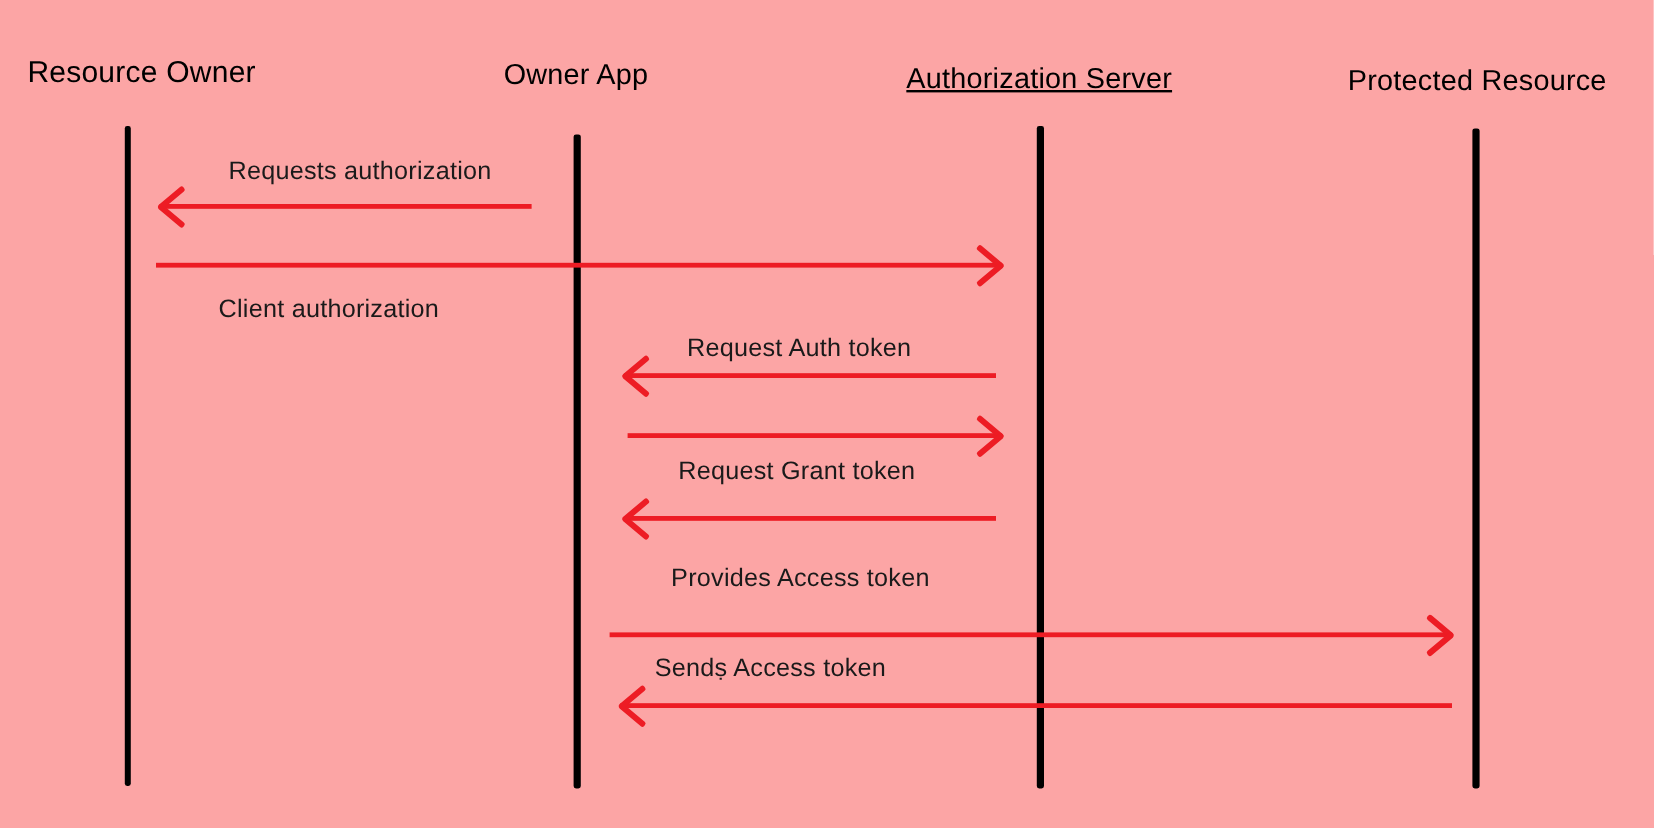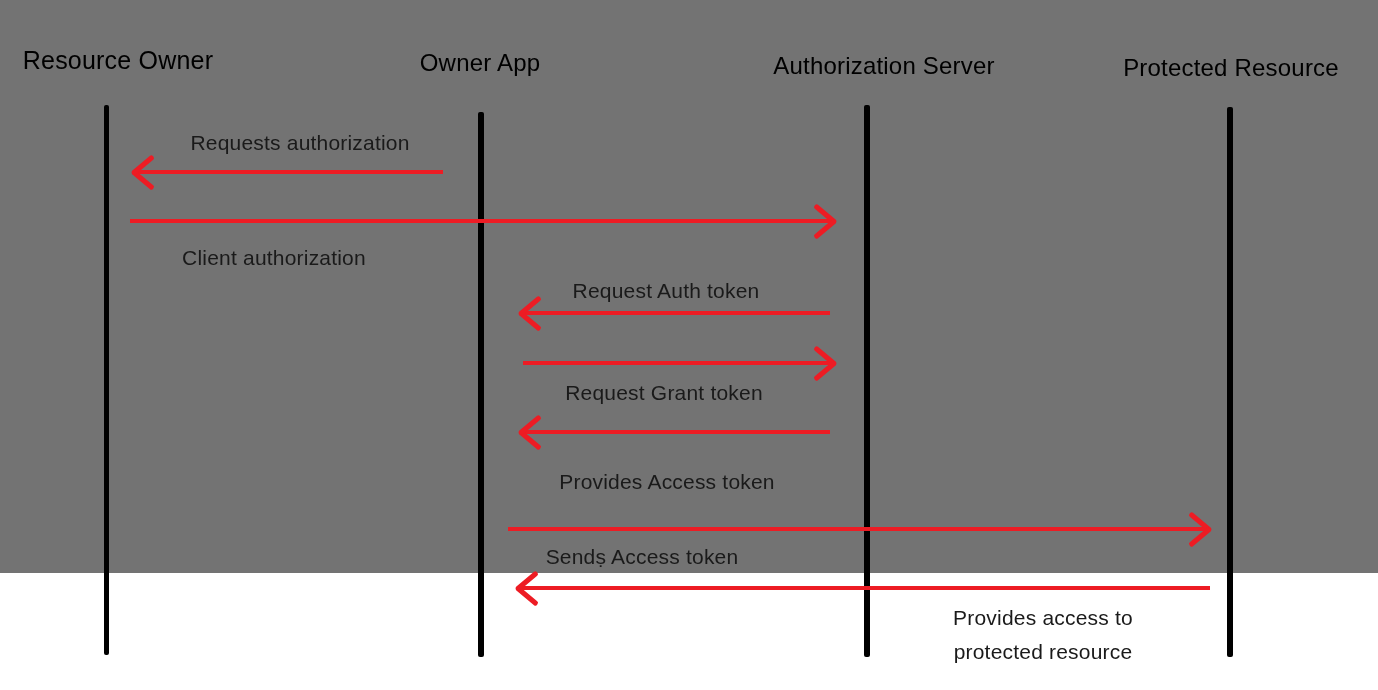--- a/index.html
+++ b/index.html
@@ -9,22 +9,22 @@
   }
   * { margin: 0; padding: 0; box-sizing: border-box; }
   html, body { background: #ffffff; }
   body {
     width: 1378px; height: 690px;
     overflow: hidden;
     font-family: "Liberation Sans", "DejaVu Sans", sans-serif;
   }
   .diagram {
     position: relative;
-    width: 1378px; height: 573px;
-    background: #737373;
+    width: 1378px; height: 690px;
+    background: #fca5a5;
   }
   .actor-title {
     position: absolute;
     transform: translateX(-50%);
     font-size: 24px;
     font-weight: 400;
     color: #000000;
     white-space: nowrap;
     letter-spacing: 0.2px;
   }
@@ -64,21 +64,21 @@
   }
   .msg-label.two-line { text-align: center; line-height: 34px; }
 </style>
 </head>
 <body>
 
 <div class="diagram">
 
   <div class="actor-title" style="left:118px; top:46px; font-size:25px;">Resource Owner</div>
   <div class="actor-title" style="left:480px; top:49px;">Owner App</div>
-  <div class="actor-title" style="left:884px; top:52px;">Authorization Server</div>
+  <div class="actor-title" style="left:866px; top:52px;text-decoration:underline;">Authorization Server</div>
   <div class="actor-title" style="left:1231px; top:54px;">Protected Resource</div>
 
   <div class="lifeline" style="left:104px; top:105px; height:550px; width:5px;"></div>
   <div class="lifeline" style="left:478px; top:112px; height:545px;"></div>
   <div class="lifeline" style="left:864px; top:105px; height:552px;"></div>
   <div class="lifeline" style="left:1227px; top:107px; height:550px;"></div>
 
   <div class="msg-label" style="left:300px; top:131px;">Requests authorization</div>
   <div class="arrow left" style="left:133px; top:172px; width:310px;">
     <span class="shaft"></span>
@@ -119,18 +119,14 @@
     <span class="head h1"></span>
     <span class="head h2"></span>
   </div>
   <div class="msg-label" style="left:642px; top:545px;">Sendṣ Access token</div>
 
   <div class="arrow left" style="left:517px; top:588px; width:693px;">
     <span class="shaft"></span>
     <span class="head h1"></span>
     <span class="head h2"></span>
   </div>
-  <div class="msg-label two-line" style="left:1043px; top:601px;">
-    <div>Provides access to</div>
-    <div>protected resource</div>
-  </div>
 
 </div>
 
 </body></html>

